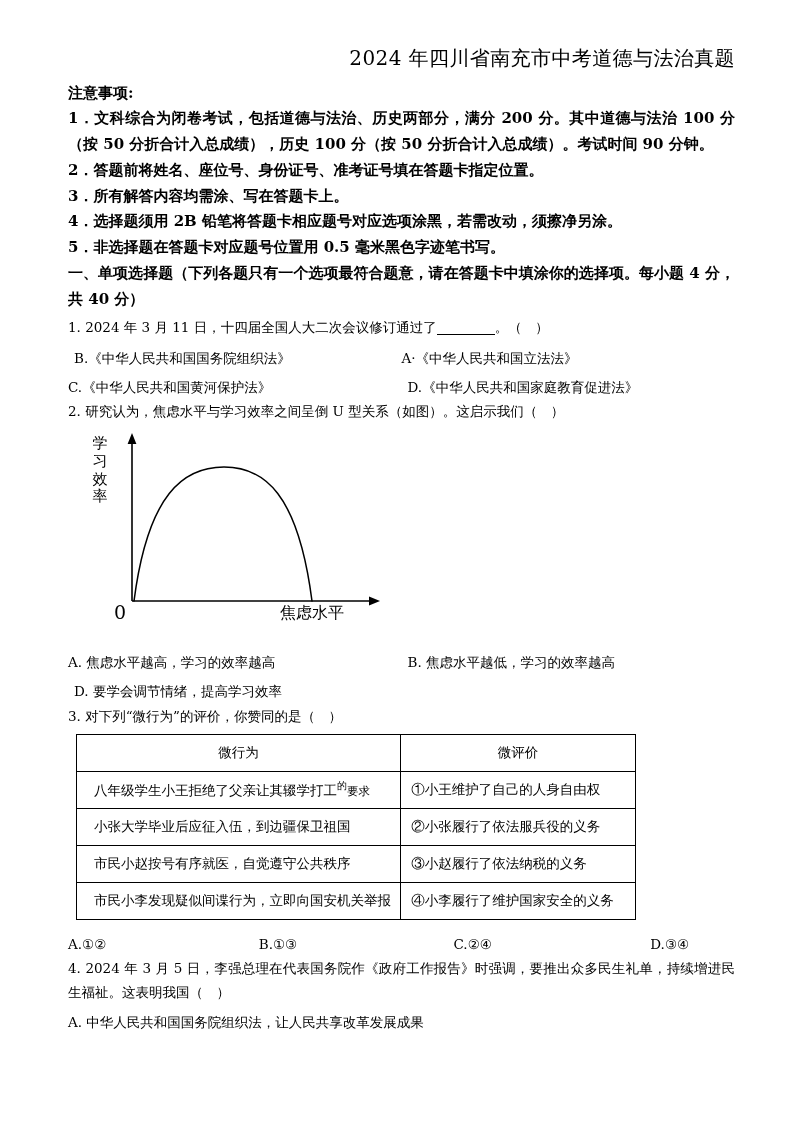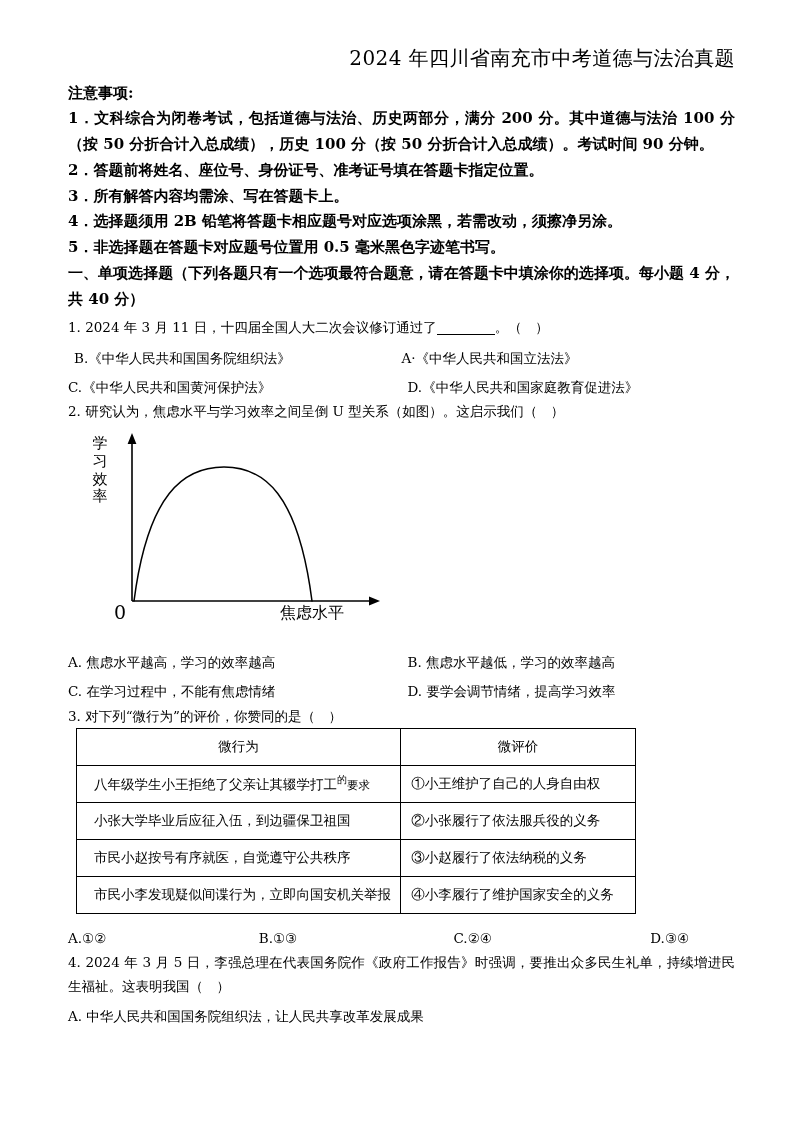--- a/index.html
+++ b/index.html
@@ -144,21 +144,21 @@
   }
   .chart-svg {
     position: absolute;
     left: 0;
     top: 0;
   }
 
   
   .micro-table {
     border-collapse: collapse;
-    margin: 0 0 0 8px;
+    margin: 6px 0 0 8px;
     width: 560px;
     table-layout: fixed;
   }
   .micro-table th, .micro-table td {
     border: 1px solid #000;
     font-weight: normal;
     font-size: 13.5px;
     height: 37px;
     padding: 2px 8px;
     box-sizing: border-box;
@@ -229,21 +229,20 @@
       <div class="origin-label">0</div>
       <div class="x-axis-label">焦虑水平</div>
     </div>
   </div>
 
   <div class="opt-row2">
     <div class="col">A. 焦虑水平越高，学习的效率越高</div>
     <div class="col second">B. 焦虑水平越低，学习的效率越高</div>
   </div>
   <div class="opt-row2">
-    <div class="col">C. 在学习过程中，不能有焦虑情绪</div>
     <div class="col second">D. 要学会调节情绪，提高学习效率</div>
   </div>
 
   <p class="q-stem">3. 对下列“微行为”的评价，你赞同的是（　）</p>
 
   <table class="micro-table">
     <colgroup>
       <col class="c-behavior">
       <col class="c-comment">
     </colgroup>

